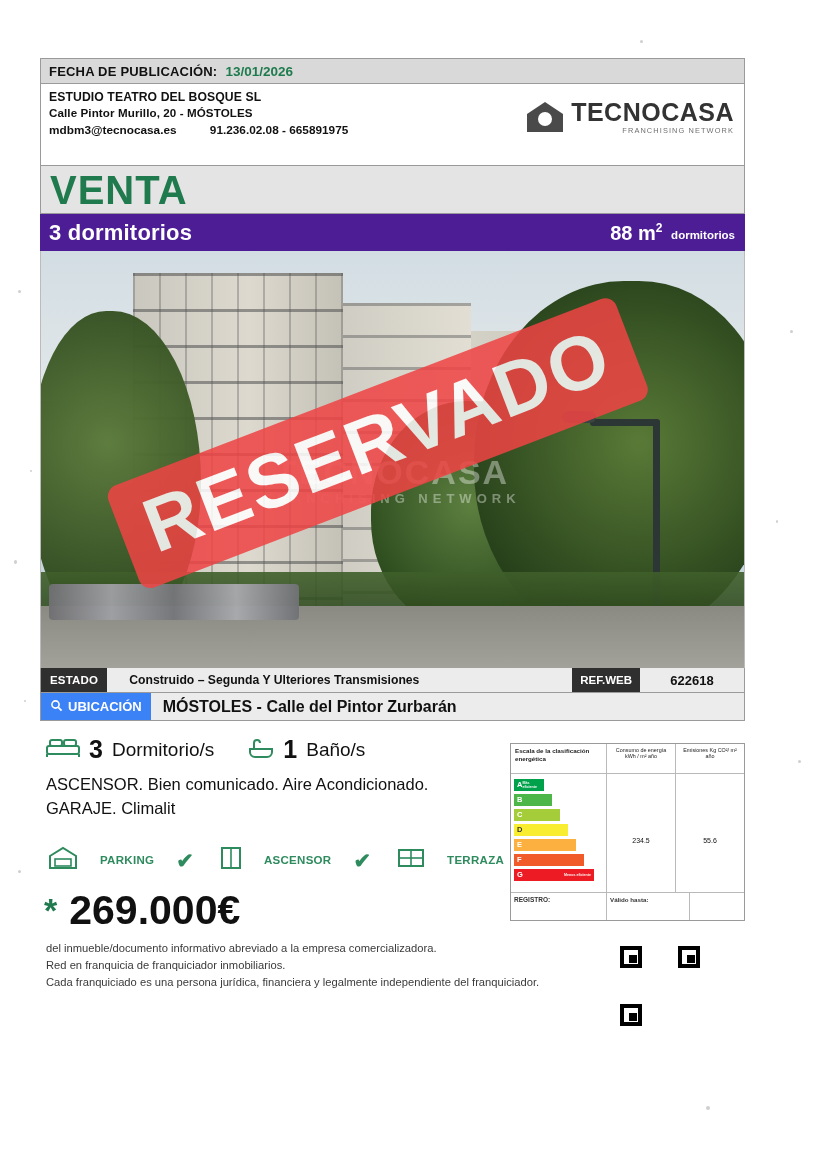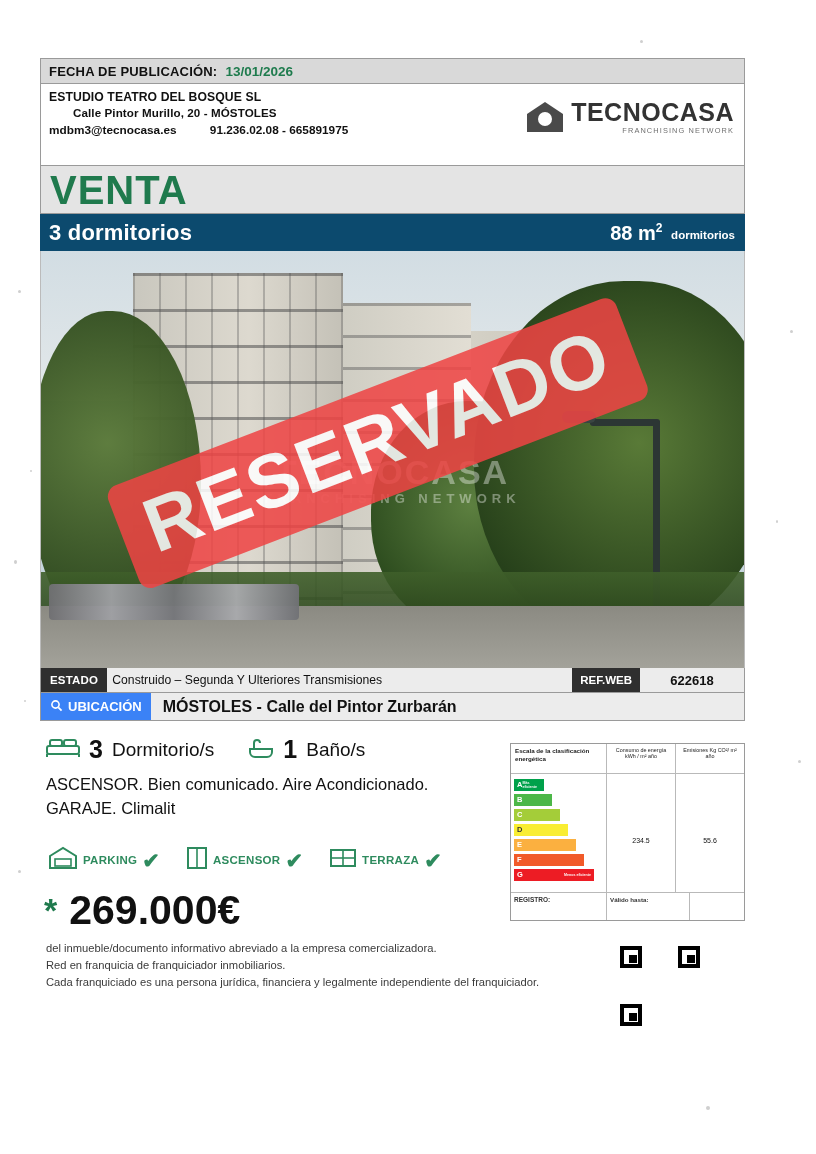--- a/index.html
+++ b/index.html
@@ -43,21 +43,21 @@
 
   
   .franchise {
     position: relative;
     border: 1px solid #9a9a9a;
     border-top: none;
     height: 82px;
     padding: 5px 8px 0 8px;
   }
   .fr-line { font-size: 12.2px; font-weight: bold; color:#111; line-height: 16px; letter-spacing:.1px; }
-  .fr-line.small { font-size: 11.6px; margin-left: 24px; }
+  .fr-line.small { font-size: 11.6px; }
   .fr-contact { margin-top: 2px; font-size: 11.8px; font-weight: bold; color:#111; }
   .fr-contact .phones { margin-left: 30px; }
 
   .logo {
     position: absolute; right: 10px; top: 16px;
     display: flex; align-items: center; gap: 7px;
   }
   .logo-mark {
     width: 38px; height: 32px; position: relative;
   }
@@ -81,21 +81,21 @@
     padding-left: 9px;
   }
   .venta-text {
     font-size: 40px; font-weight: bold; color: #1f7a4d;
     letter-spacing: 1px; line-height: 40px;
     font-family: "Liberation Sans", sans-serif;
   }
 
   
   .green-strip {
-    background: #0c4a6e;
+    background: #4c1d95;
     height: 37px;
     display: flex; align-items: center; justify-content: space-between;
     padding: 0 10px 0 9px;
     color: #fff;
   }
   .gs-left { font-size: 22px; font-weight: bold; letter-spacing:.2px; }
   .gs-right { font-size: 20px; font-weight: bold; }
   .gs-right sup { font-size: 12px; }
   .gs-right .sub { font-size: 11.5px; font-weight: bold; margin-left: 3px; }
 
@@ -200,22 +200,22 @@
   .estado-bar {
     display:flex; align-items:stretch;
     border:1px solid #9a9a9a; border-top:none;
     background:#ececec; height:25px;
   }
   .tag-dark {
     background:#2f2f2f; color:#fff; font-size:11.5px; font-weight:bold;
     display:flex; align-items:center; padding:0 9px; letter-spacing:.2px;
   }
   .estado-val {
-    display:flex; align-items:center; padding:0 5px;
-    font-size:12.2px; font-weight:normal; color:#111; flex:1;
+    display:flex; align-items:center; padding:0 22px;
+    font-size:12.2px; font-weight:bold; color:#111; flex:1;
   }
   .ref-tag {
     background:#2f2f2f; color:#fff; font-size:11.5px; font-weight:bold;
     display:flex; align-items:center; padding:0 8px;
   }
   .ref-val {
     width:104px; display:flex; align-items:center; justify-content:center;
     font-size:13px; font-weight:bold; color:#111; background:#ececec;
   }
 
@@ -249,21 +249,21 @@
   .desc {
     padding: 4px 0 0 6px;
     font-size: 16.5px; color:#111; line-height: 24px; max-width: 470px;
   }
 
   
   .amen-row {
     display:flex; align-items:center; gap: 26px;
     padding: 26px 0 0 8px;
   }
-  .amen { display:flex; align-items:center; gap:5px; }
+  .amen { display:flex; align-items:center; gap:22px; }
   .amen .amen-lbl {
     font-size: 11.5px; font-weight: bold; color:#2e8b5e; letter-spacing:.3px;
   }
   .check { color:#2e8b5e; font-size: 21px; font-weight:bold; line-height:1; }
 
   
   .energy {
     position:absolute; right: 0px; top: 0px;
     width: 235px; height: 178px;
     border: 1px solid #9a9a9a;

